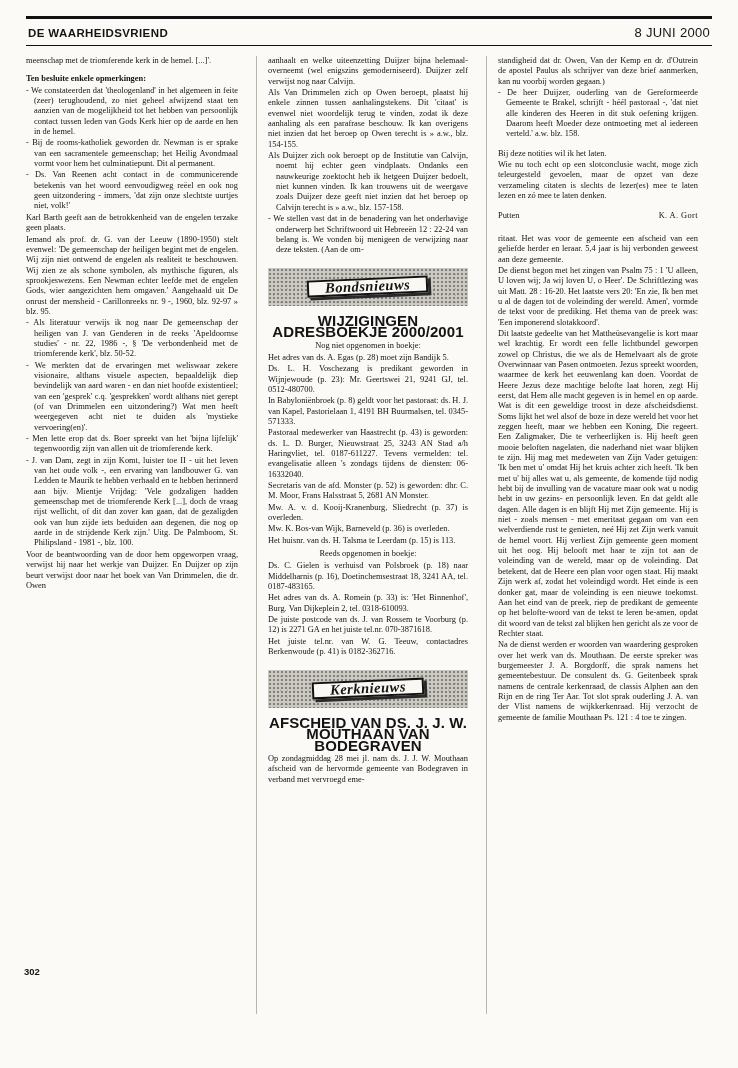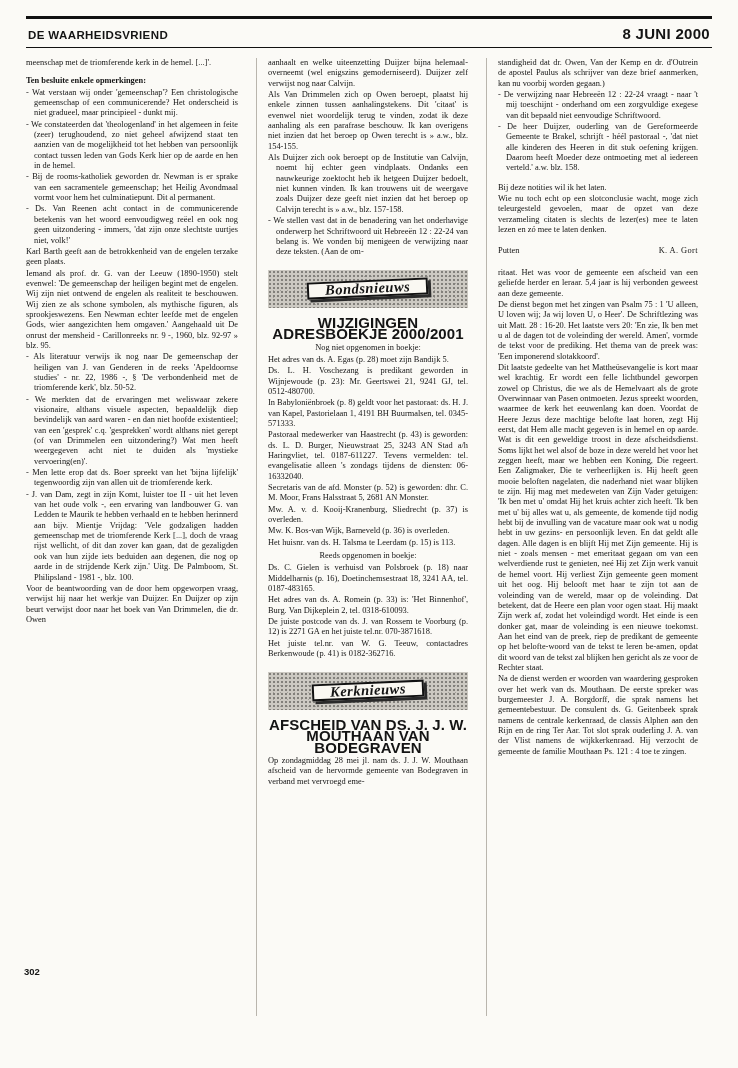--- a/index.html
+++ b/index.html
@@ -13,21 +13,21 @@
   .page { width:738px; height:987px; padding:16px 26px 0 26px; position:relative; }
 
   
   .masthead {
     display:flex; justify-content:space-between; align-items:baseline;
     border-top:3px solid #111; border-bottom:1px solid #111;
     padding:6px 2px 5px 2px;
     font-family:"Liberation Sans", sans-serif;
   }
   .mast-title { font-weight:bold; font-size:11.5px; letter-spacing:.4px; }
-  .mast-date  { font-weight:bold; font-size:15px; letter-spacing:.3px; }
+  .mast-date  { font-weight:normal; font-size:13px; letter-spacing:.3px; }
 
   
   .columns { display:flex; margin-top:10px; height:958px; overflow:hidden;gap:8px; }
   .col {
     width:212px; overflow:hidden;
     font-size:8.4px; line-height:10.35px; text-align:justify;
     hyphens:auto;
   }
   .col + .col { margin-left:10px; padding-left:11px; border-left:1px solid #b9b5ad; }
 
@@ -86,21 +86,20 @@
   <header class="masthead">
     <span class="mast-title">DE WAARHEIDSVRIEND</span>
     <span class="mast-date">8 JUNI 2000</span>
   </header>
 
   <main class="columns">
 
     <section class="col">
       <p class="body-p">meenschap met de triomferende kerk in de hemel. [...]'.</p>
       <p class="bold-head">Ten besluite enkele opmerkingen:</p>
-      <p class="li">- Wat verstaan wij onder 'gemeenschap'? Een christologische gemeenschap of een communicerende? Het onderscheid is niet gradueel, maar principieel - dunkt mij.</p>
       <p class="li">- We constateerden dat 'theologenland' in het algemeen in feite (zeer) terughoudend, zo niet geheel afwijzend staat ten aanzien van de mogelijkheid tot het hebben van persoonlijk contact tussen leden van Gods Kerk hier op de aarde en hen in de hemel.</p>
       <p class="li">- Bij de rooms-katholiek geworden dr. Newman is er sprake van een sacramentele gemeenschap; het Heilig Avondmaal vormt voor hem het culminatiepunt. Dit al permanent.</p>
       <p class="li">- Ds. Van Reenen acht contact in de communicerende betekenis van het woord eenvoudigweg reëel en ook nog geen uitzondering - immers, 'dat zijn onze slechtste uurtjes niet, volk!'</p>
       <p class="body-p">Karl Barth geeft aan de betrokkenheid van de engelen terzake geen plaats.</p>
       <p class="body-p">Iemand als prof. dr. G. van der Leeuw (1890-1950) stelt evenwel: 'De gemeenschap der heiligen begint met de engelen. Wij zijn niet ontwend de engelen als realiteit te beschouwen. Wij zien ze als schone symbolen, als mythische figuren, als sprookjeswezens. Een Newman echter leefde met de engelen Gods, wier aangezichten hem omgaven.' Aangehaald uit De onrust der mensheid - Carillonreeks nr. 9 -, 1960, blz. 92-97 » blz. 95.</p>
       <p class="li">- Als literatuur verwijs ik nog naar De gemeenschap der heiligen van J. van Genderen in de reeks 'Apeldoornse studies' - nr. 22, 1986 -, § 'De verbondenheid met de triomferende kerk', blz. 50-52.</p>
       <p class="li">- We merkten dat de ervaringen met weliswaar zekere visionaire, althans visuele aspecten, bepaaldelijk diep bevindelijk van aard waren - en dan niet hoofde existentieel; van een 'gesprek' c.q. 'gesprekken' wordt althans niet gerept (of van Drimmelen een uitzondering?) Wat men heeft weergegeven acht niet te duiden als 'mystieke vervoering(en)'.</p>
       <p class="li">- Men lette erop dat ds. Boer spreekt van het 'bijna lijfelijk' tegenwoordig zijn van allen uit de triomferende kerk.</p>
       <p class="li">- J. van Dam, zegt in zijn Komt, luister toe II - uit het leven van het oude volk -, een ervaring van landbouwer G. van Ledden te Maurik te hebben verhaald en te hebben herinnerd aan bijv. Mientje Vrijdag: 'Vele godzaligen hadden gemeenschap met de triomferende Kerk [...], doch de vraag rijst wellicht, of dit dan zover kan gaan, dat de gezaligden ook van hun zijde iets beduiden aan degenen, die nog op aarde in de strijdende Kerk zijn.' Uitg. De Palmboom, St. Philipsland - 1981 -, blz. 100.</p>
       <p class="body-p">Voor de beantwoording van de door hem opgeworpen vraag, verwijst hij naar het werkje van Duijzer. En Duijzer op zijn beurt verwijst door naar het boek van Van Drimmelen, die dr. Owen</p>
@@ -135,21 +134,20 @@
       <div class="banner-strip">
         <span class="banner-box">Kerknieuws</span>
       </div>
 
       <h2 class="sec-head">AFSCHEID VAN DS. J. J. W. MOUTHAAN VAN BODEGRAVEN</h2>
       <p class="body-p">Op zondagmiddag 28 mei jl. nam ds. J. J. W. Mouthaan afscheid van de hervormde gemeente van Bodegraven in verband met vervroegd eme-</p>
     </section>
 
     <section class="col">
       <p class="body-p">standigheid dat dr. Owen, Van der Kemp en dr. d'Outrein de apostel Paulus als schrijver van deze brief aanmerken, kan nu voorbij worden gegaan.)</p>
-      <p class="li">- De verwijzing naar Hebreeën 12 : 22-24 vraagt - naar 't mij toeschijnt - onderhand om een zorgvuldige exegese van dit bepaald niet eenvoudige Schriftwoord.</p>
       <p class="li">- De heer Duijzer, ouderling van de Gereformeerde Gemeente te Brakel, schrijft - héél pastoraal -, 'dat niet alle kinderen des Heeren in dit stuk oefening krijgen. Daarom heeft Moeder deze ontmoeting met al iedereen verteld.' a.w. blz. 158.</p>
       <p class="body-p gap-top">Bij deze notities wil ik het laten.</p>
       <p class="body-p">Wie nu toch echt op een slotconclusie wacht, moge zich teleurgesteld gevoelen, maar de opzet van deze verzameling citaten is slechts de lezer(es) mee te laten lezen en zó mee te laten denken.</p>
 
       <div class="sig-row">
         <span>Putten</span>
         <span class="sig-name">K. A. Gort</span>
       </div>
 
       <p class="body-p">ritaat. Het was voor de gemeente een afscheid van een geliefde herder en leraar. 5,4 jaar is hij verbonden geweest aan deze gemeente.</p>

